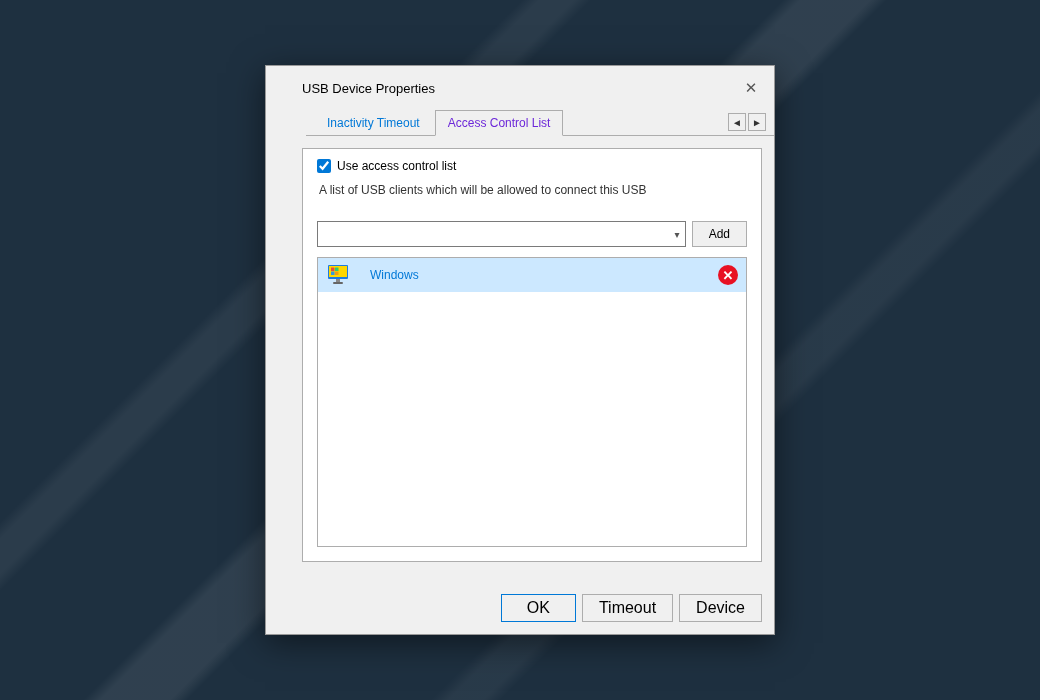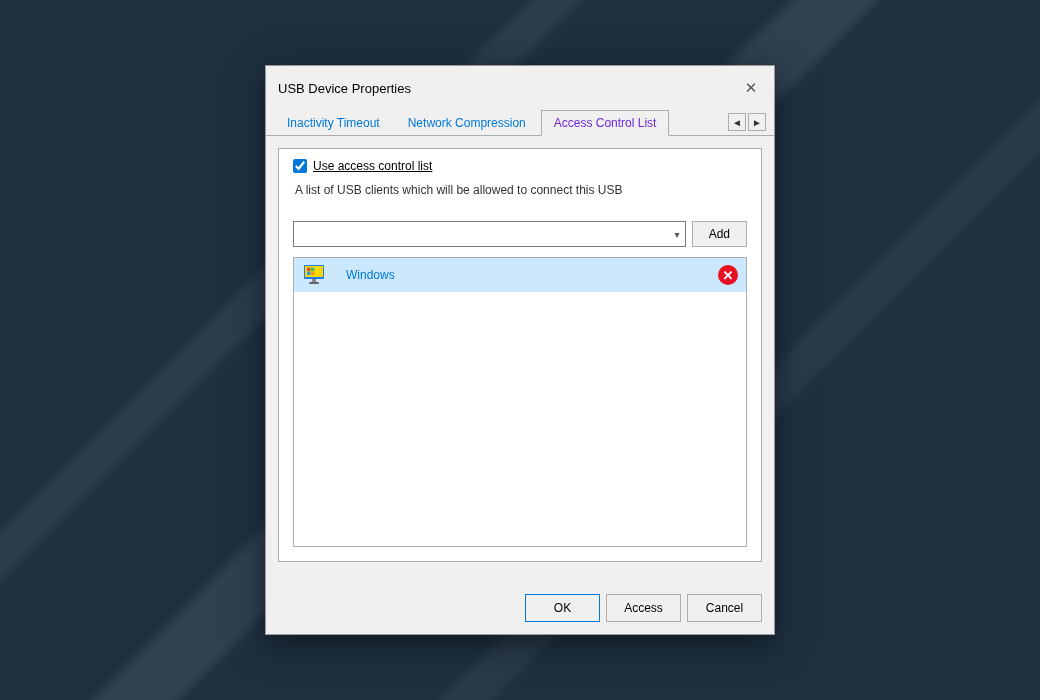--- a/index.html
+++ b/index.html
@@ -41,20 +41,21 @@
     }
 
     
     .dialog {
       position: relative;
       width: 510px;
       background: #f0f0f0;
       border: 1px solid #999;
       box-shadow: 0 8px 32px rgba(0,0,0,0.5);
       z-index: 10;
+      padding-left: 24px;
     }
 
     
     .title-bar {
       display: flex;
       align-items: center;
       justify-content: space-between;
       background: #f0f0f0;
       padding: 8px 12px 0 12px;
       height: 36px;
@@ -81,20 +82,21 @@
 
     
     .tab-strip {
       display: flex;
       align-items: flex-end;
       padding: 0 8px;
       background: #f0f0f0;
       border-bottom: 1px solid #adadad;
       position: relative;
       height: 34px;
+      margin-left: 16px;
     }
 
     .tab {
       padding: 5px 12px;
       font-size: 12px;
       cursor: pointer;
       border: 1px solid transparent;
       margin-right: 2px;
       position: relative;
       bottom: -1px;
@@ -144,21 +146,20 @@
       position: relative;
       margin-bottom: 10px;
     }
 
     
     .checkbox-row {
       display: flex;
       align-items: center;
       gap: 6px;
       margin-bottom: 10px;
-      text-decoration: underline;
     }
 
     .checkbox-input {
       width: 14px;
       height: 14px;
       accent-color: #0078d7;
       cursor: pointer;
     }
 
     .checkbox-label {
@@ -275,21 +276,21 @@
       padding: 10px 12px 12px 12px;
       background: #f0f0f0;
     }
 
     .footer-btn {
       height: 28px;
       min-width: 75px;
       padding: 0 16px;
       border: 1px solid #adadad;
       background: #f0f0f0;
-      font-size: 12px;
+      font-size: 16px;
       cursor: pointer;
       color: #000;
     }
 
     .footer-btn.ok-btn {
       border-color: #0078d7;
     }
   </style>
 </head>
 <body>
@@ -298,21 +299,20 @@
 
 <div class="dialog">
 
   <div class="title-bar">
     <span class="title-bar-text">USB Device Properties</span>
     <button class="close-btn">✕</button>
   </div>
 
   <div class="tab-strip">
     <div class="tab">Inactivity Timeout</div>
-    <div class="tab">Network Compression</div>
     <div class="tab active">Access Control List</div>
     <div class="tab-nav-btns">
       <button class="tab-nav-btn">◄</button>
       <button class="tab-nav-btn">►</button>
     </div>
   </div>
 
   <div class="content-area">
     <div class="group-box">
 
@@ -353,17 +353,17 @@
           <span class="list-item-label">Windows</span>
           <button class="remove-btn">✕</button>
         </div>
       </div>
 
     </div>
   </div>
 
   <div class="footer">
     <button class="footer-btn ok-btn">OK</button>
-    <button class="footer-btn">Access</button>
-    <button class="footer-btn">Cancel</button>
+    <button class="footer-btn">Timeout</button>
+    <button class="footer-btn">Device</button>
   </div>
 
 </div>
 
 </body></html>

